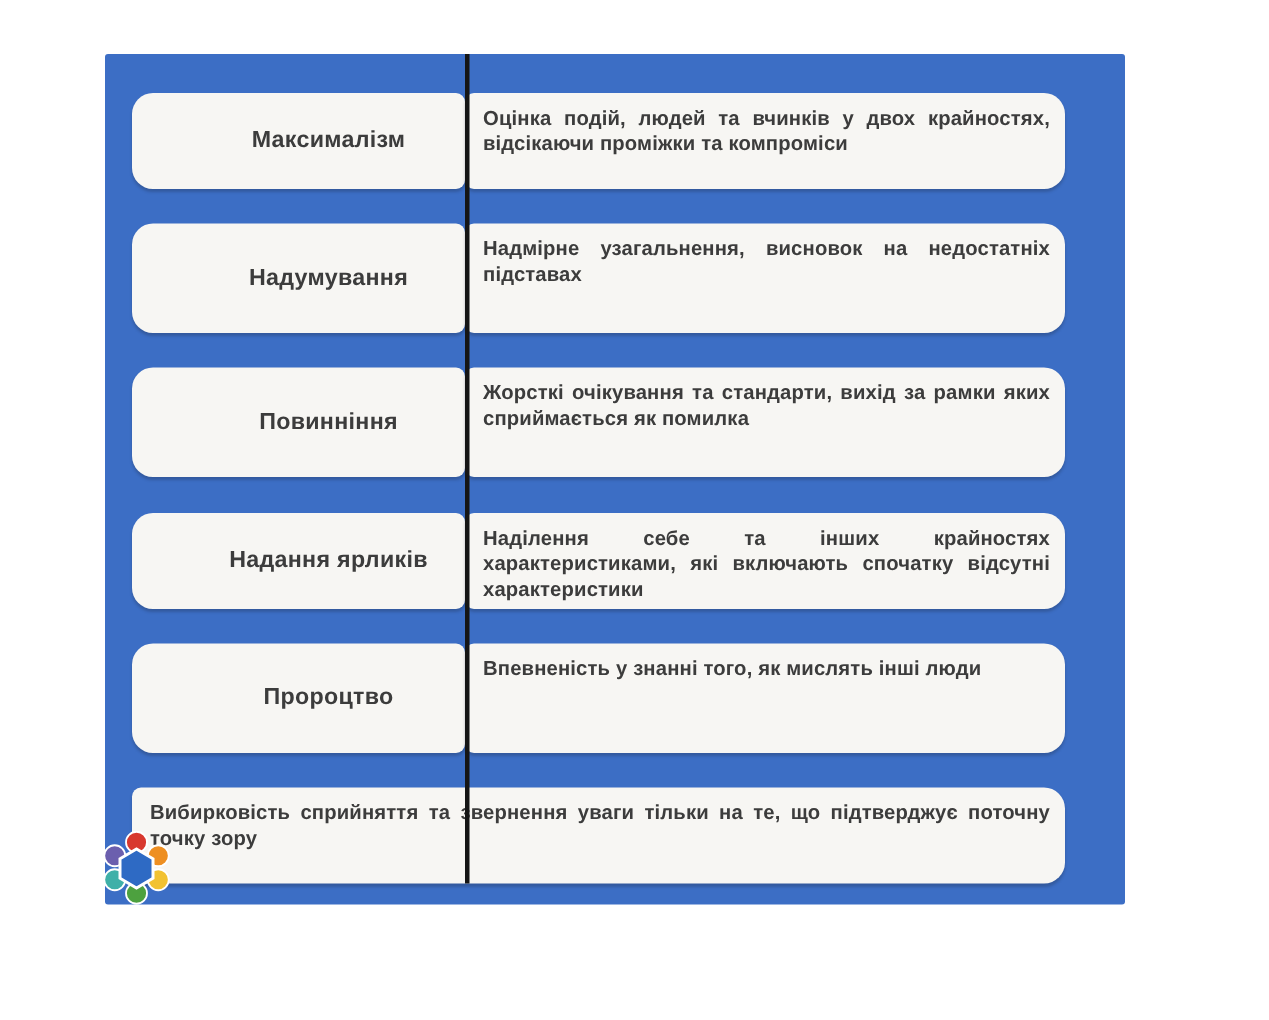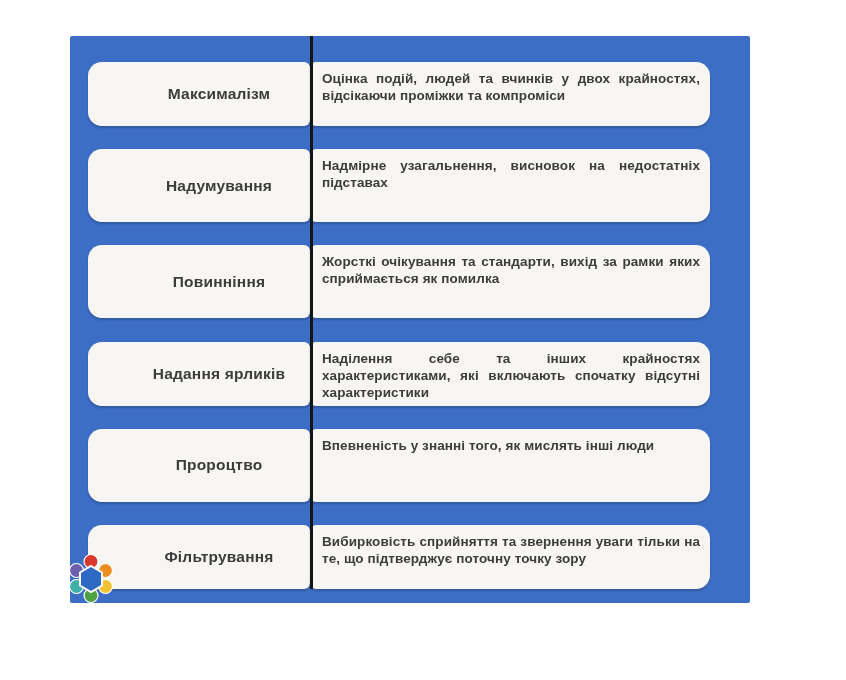--- a/index.html
+++ b/index.html
@@ -112,23 +112,20 @@
       <div class="row h2">
         <div class="term-card">
           <span class="term">Пророцтво</span>
         </div>
         <div class="desc-card">
           <p class="desc">Впевненість у знанні того, як мислять інші люди</p>
         </div>
       </div>
 
       <div class="row h3">
-        <div class="term-card">
-          <span class="term">Фільтрування</span>
-        </div>
         <div class="desc-card">
           <p class="desc">Вибирковість сприйняття та звернення уваги тільки на те, що підтверджує поточну точку зору</p>
         </div>
       </div>
 
     </div>
     <div class="divider"></div>
   </div>
 
   <div class="logo">

